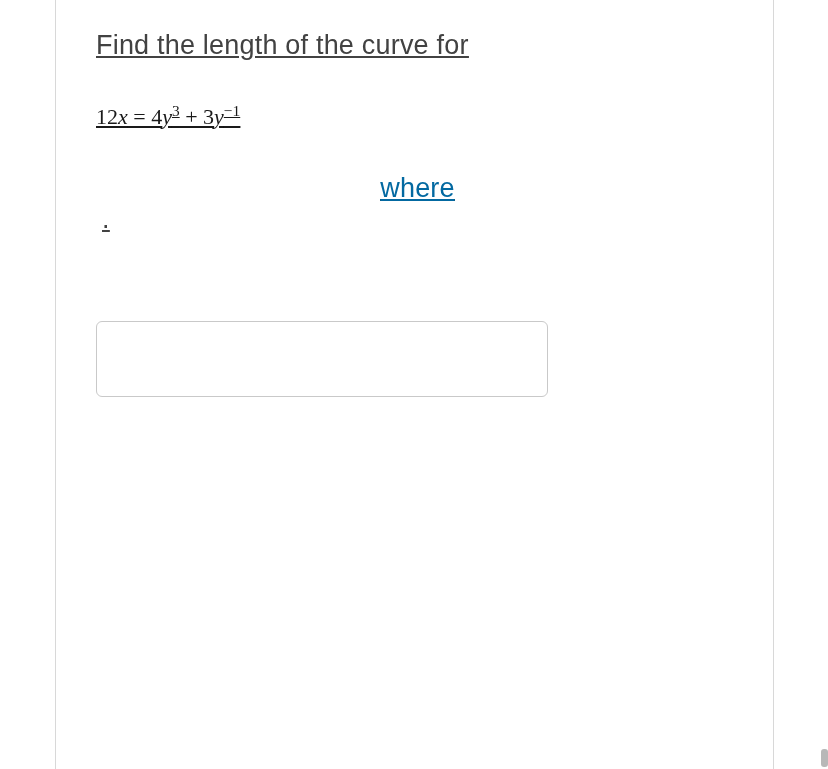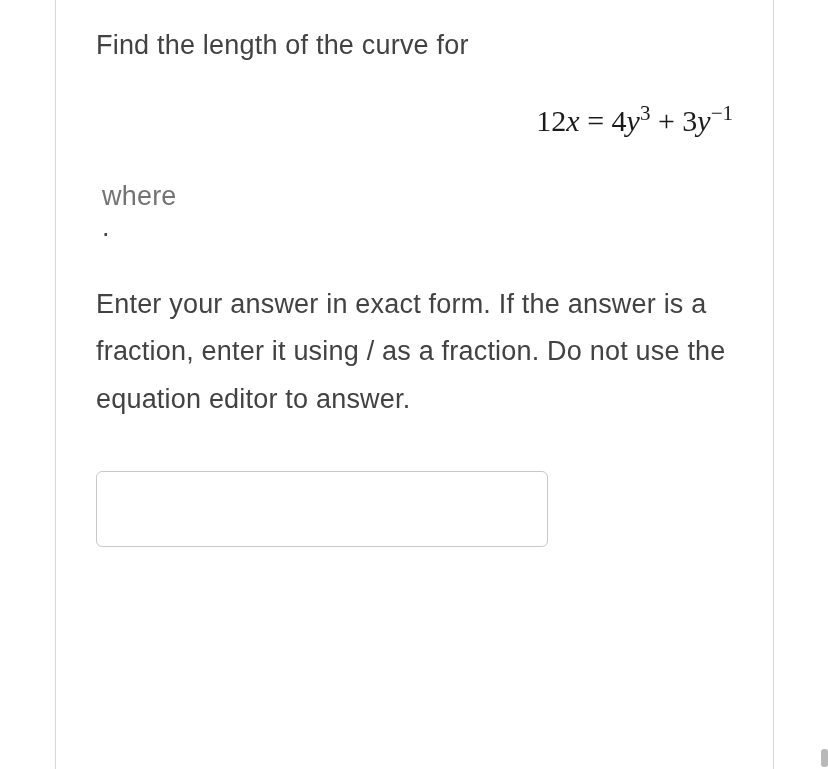--- a/index.html
+++ b/index.html
@@ -1,18 +1,19 @@
 <!DOCTYPE html>
 <html><head>
   <meta charset="utf-8">
   <style>
     * {
       box-sizing: border-box;
       margin: 0;
       padding: 0;
+      text-decoration: underline;
     }
     body {
       font-family: -apple-system, BlinkMacSystemFont, "Segoe UI", "Helvetica Neue", Arial, sans-serif;
       background: #ffffff;
       width: 828px;
       height: 769px;
       position: relative;
     }
     .outer-border-left {
       position: absolute;
@@ -38,41 +39,42 @@
       padding: 30px 40px 40px 40px;
     }
     .prompt-line {
       font-size: 27px;
       font-weight: 300;
       color: #424242;
       letter-spacing: 0.2px;
     }
     .equation-block {
       font-family: "Times New Roman", Times, serif;
-      font-size: 30px;
+      font-size: 22px;
       color: #1a1a1a;
-      text-align: right;
+      text-align: left;
       margin: 45px 0 45px 0;
       line-height: 1;
     }
     .equation-block .italic {
       font-style: italic;
     }
     .equation-block sup {
       font-size: 0.7em;
       vertical-align: super;
       line-height: 0;
     }
     .where-line {
       font-size: 27px;
       font-weight: 300;
-      color: #737373;
+      color: #0369a1;
       margin-top: 24px;
       letter-spacing: 0.2px;
       padding-left: 6px;
+      text-align: center;
     }
     .inequality-block {
       font-family: "Times New Roman", Times, serif;
       font-size: 30px;
       color: #1a1a1a;
       text-align: center;
       margin: 50px 0 55px 0;
     }
     .inequality-block .italic {
       font-style: italic;
@@ -122,18 +124,17 @@
 <div class="content">
   <div class="prompt-line">Find the length of the curve for</div>
 
   <div class="equation-block">12<span class="italic">x</span> = 4<span class="italic">y</span><sup>3</sup> + 3<span class="italic">y</span><sup>−1</sup></div>
 
   <div class="where-line">where</div>
 
 
   <div class="dot-line">.</div>
 
-  <div class="instructions">Enter your answer in exact form. If the answer is a fraction, enter it using / as a fraction. Do not use the equation editor to answer.</div>
 
   <input type="text" class="answer-input" value="" style="">
 </div>
 
 <div class="scrollbar-stub"></div>
 
 </body></html>

